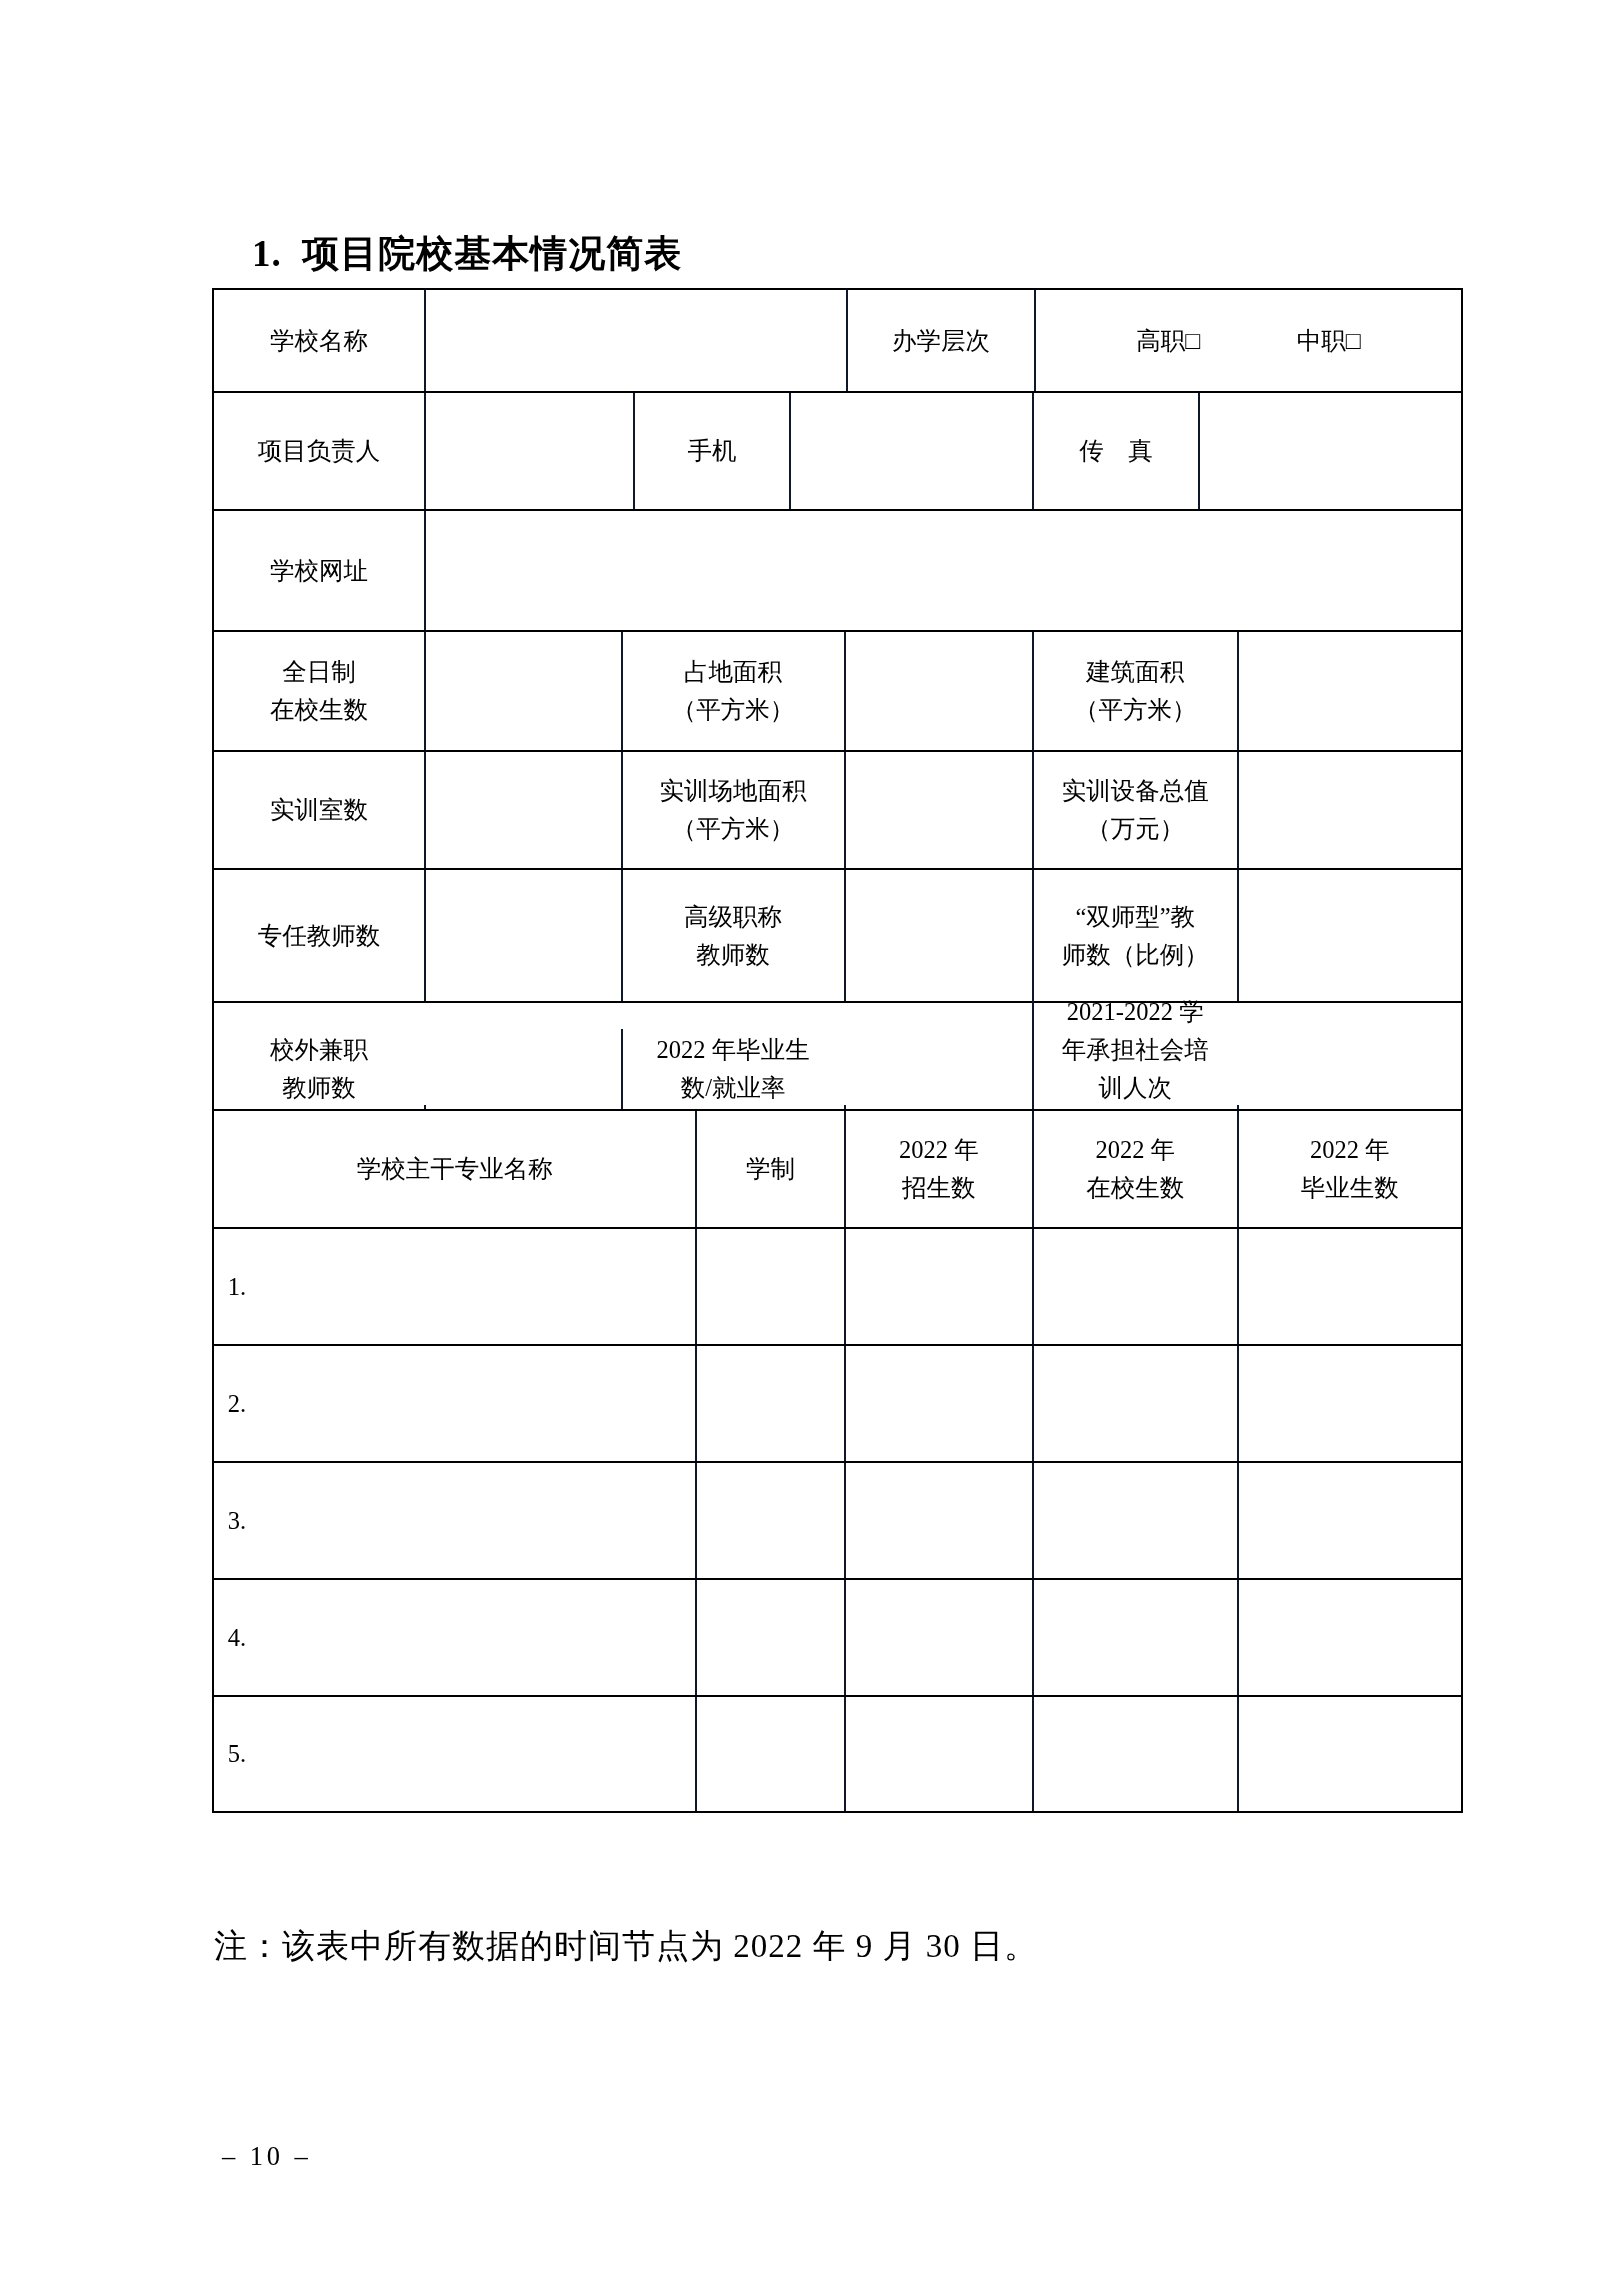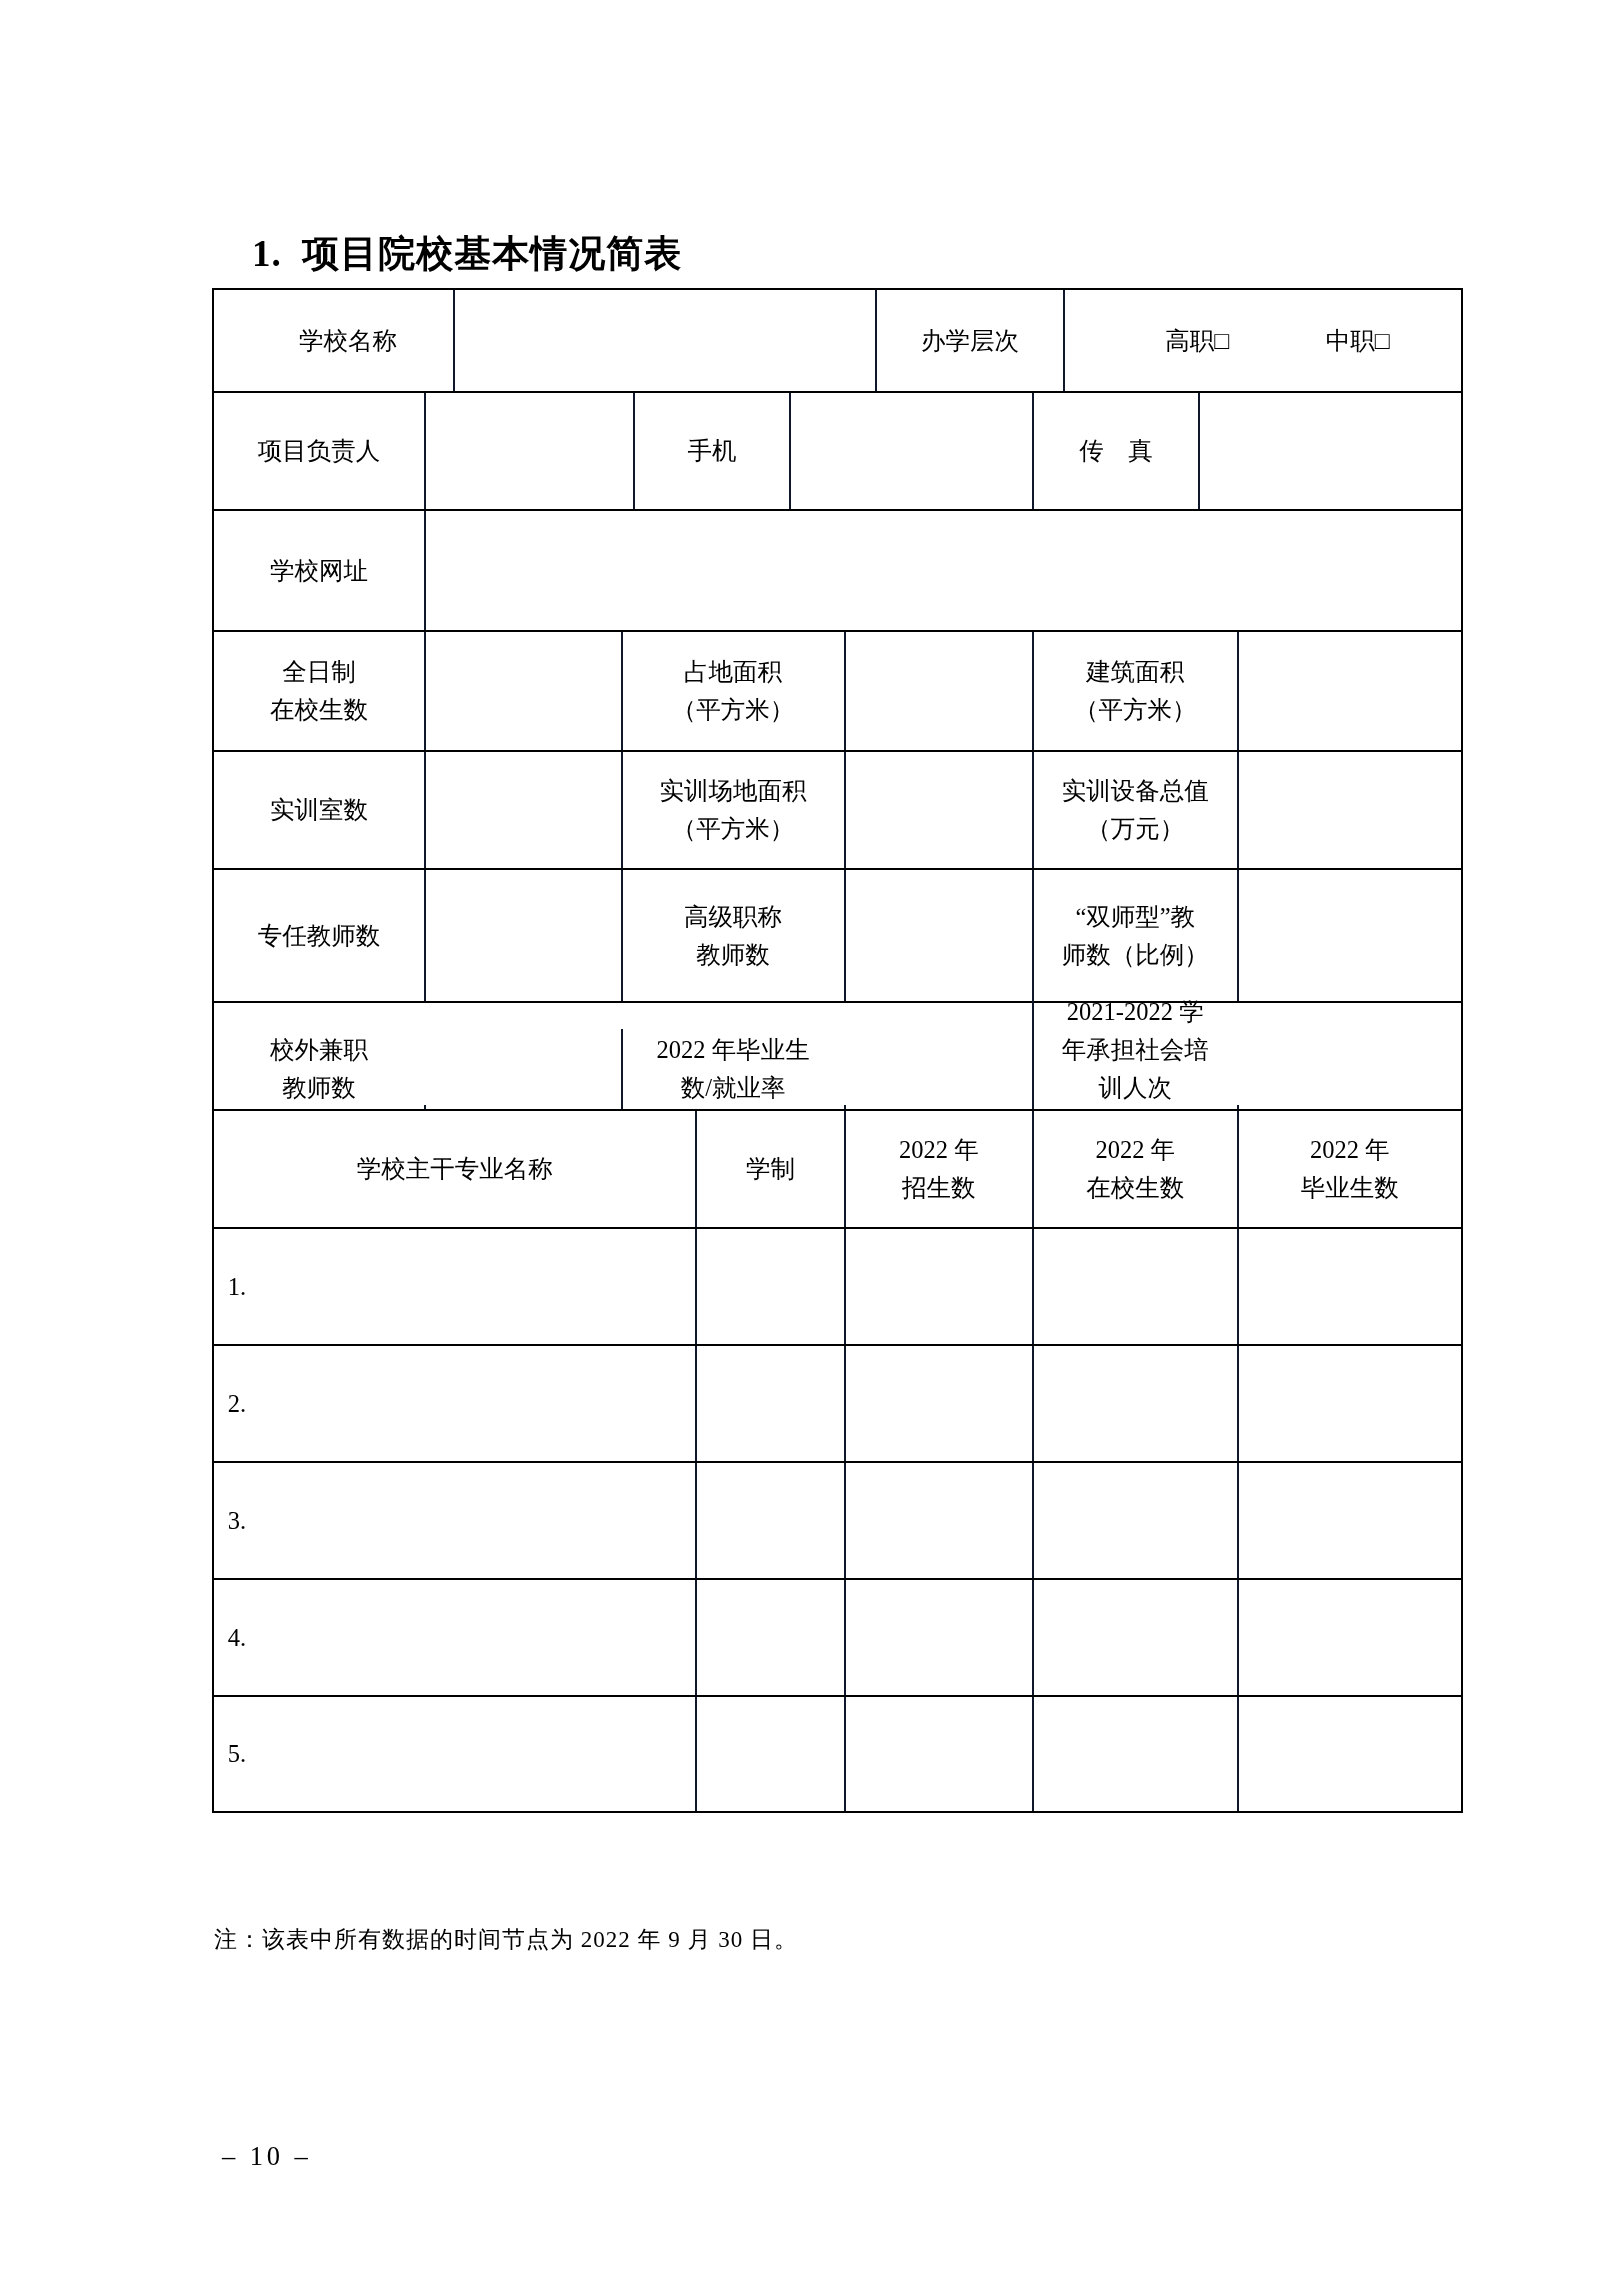--- a/index.html
+++ b/index.html
@@ -23,37 +23,37 @@
     display:flex; align-items:center; justify-content:center;
     text-align:center; font-size:24.5px; line-height:1.55;
     white-space:pre-line; padding:2px 3.9px;
   }
   .cell + .cell { border-left:2px solid #0f172a; }
   .options-cell { display:flex; align-items:center; justify-content:space-evenly; }
   .options-cell span { display:inline-block; }
   .num-cell { justify-content:flex-start; text-align:left; padding-left:13.7px; }
   .note {
     position:absolute; left:214px; top:1924px; width:1255px;
-    font-size:23px; letter-spacing:1px;
+    font-size:33px; letter-spacing:1px;
   }
   .pagenum {
     position:absolute; left:222px; top:2141px;
     font-size:26.5px; letter-spacing:3.9px;
   }
 </style>
 </head>
 <body>
 
 <div class="page">
 
   <div class="title">1.  项目院校基本情况简表</div>
 
   <div class="form-table">
 
-    <div class="trow" style="height:101px;margin-left:29px;">
+    <div class="trow" style="height:101px;">
       <div class="cell" style="flex:0 0 16.85%;">学校名称</div>
       <div class="cell" style="flex:0 0 33.85%;"></div>
       <div class="cell" style="flex:0 0 15.05%;">办学层次</div>
       <div class="cell options-cell" style="flex:1 1 auto;">
         <span>高职□</span>
         <span>中职□</span>
       </div>
     </div>
 
 

